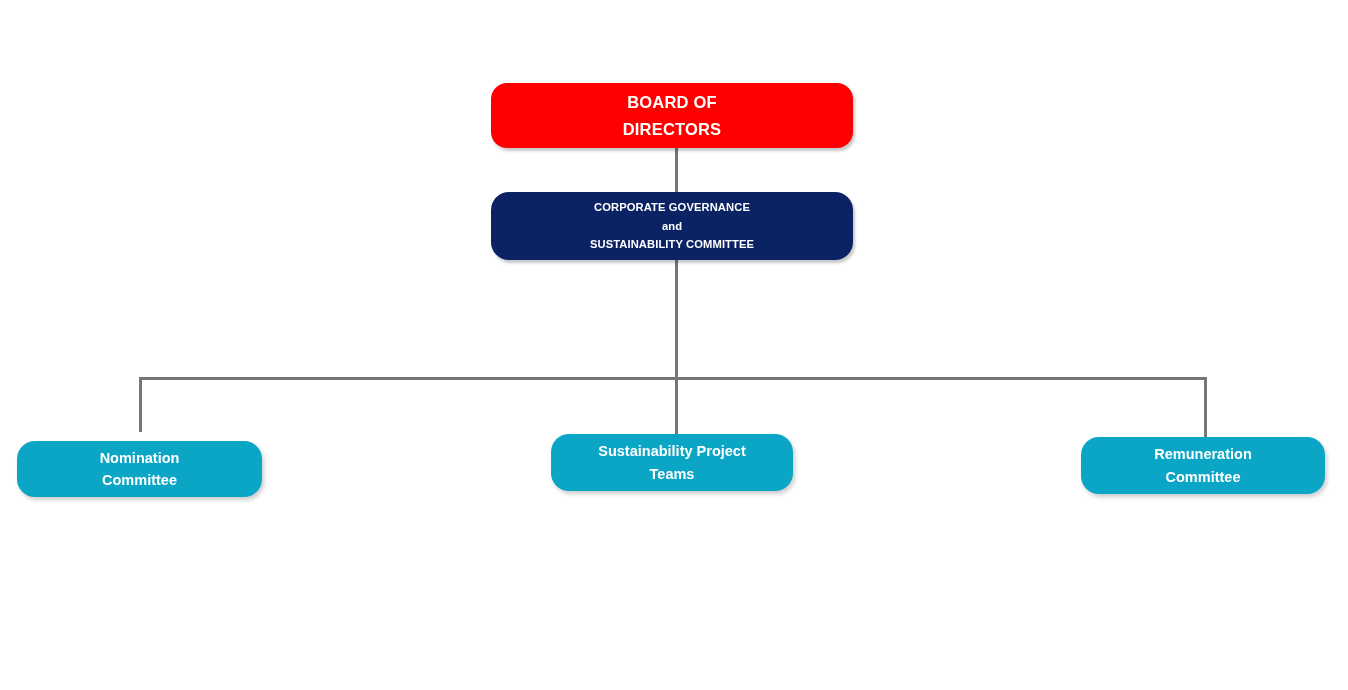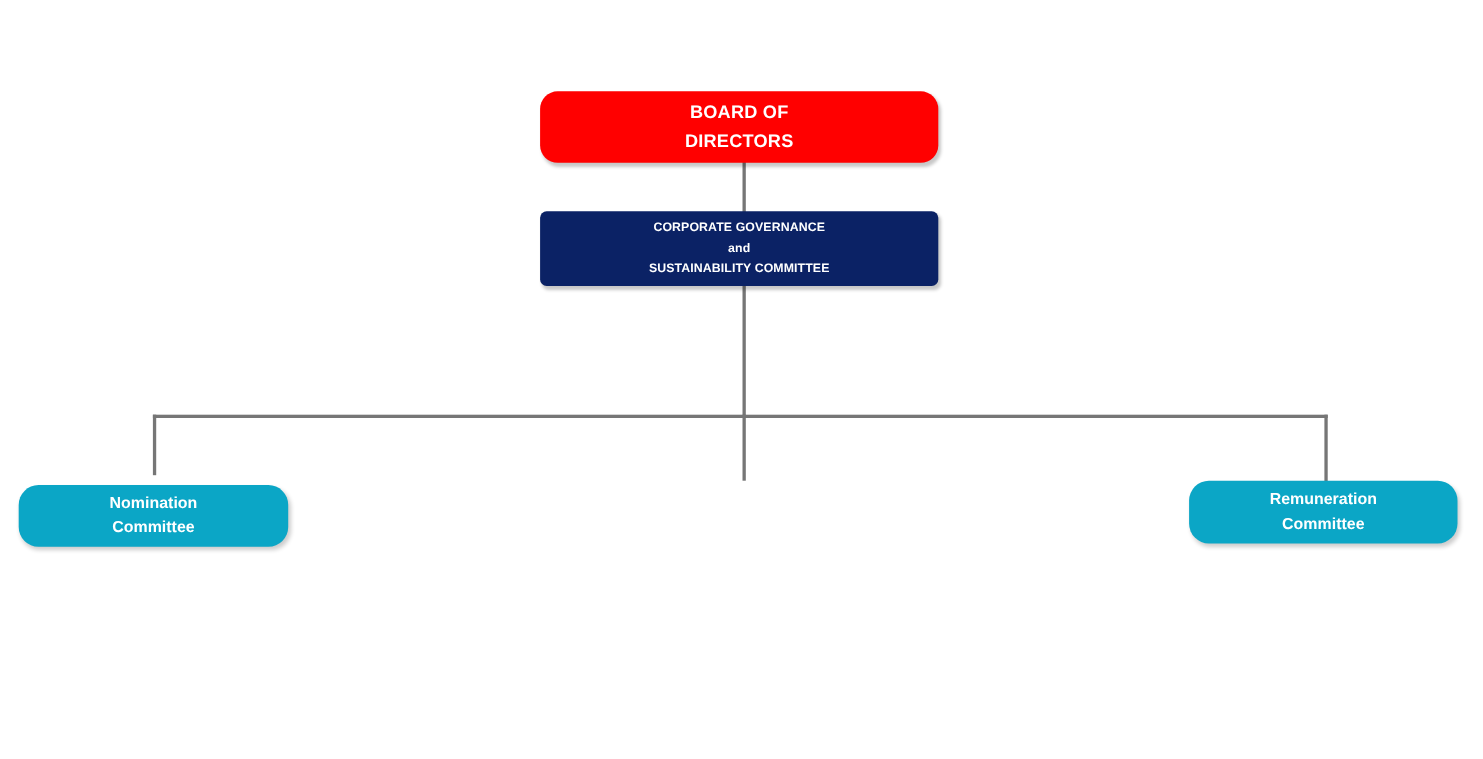--- a/index.html
+++ b/index.html
@@ -51,21 +51,21 @@
     line-height: 1.6;
   }
 
   
   #node-governance {
     left: 491px;
     top: 192px;
     width: 362px;
     height: 68px;
     background: #0b2265;
-    border-radius: 6px;
+    border-radius: 18px;
     box-shadow: 2px 3px 3px rgba(0,0,0,0.22);
   }
   #node-governance .label {
     font-size: 11.2px;
     letter-spacing: 0.1px;
     line-height: 1.65;
   }
 
   
   .node-cyan {
@@ -134,19 +134,23 @@
     <span class="label">CORPORATE GOVERNANCE
 and
 SUSTAINABILITY COMMITTEE</span>
   </div>
 
   <div class="node node-cyan" id="node-nomination">
     <span class="label">Nomination
 Committee</span>
   </div>
 
+  <div class="node node-cyan" id="node-sustainability">
+    <span class="label">Sustainability Project
+Teams</span>
+  </div>
 
   <div class="node node-cyan" id="node-remuneration">
     <span class="label">Remuneration
 Committee</span>
   </div>
 
 </div>
 
 </body></html>

